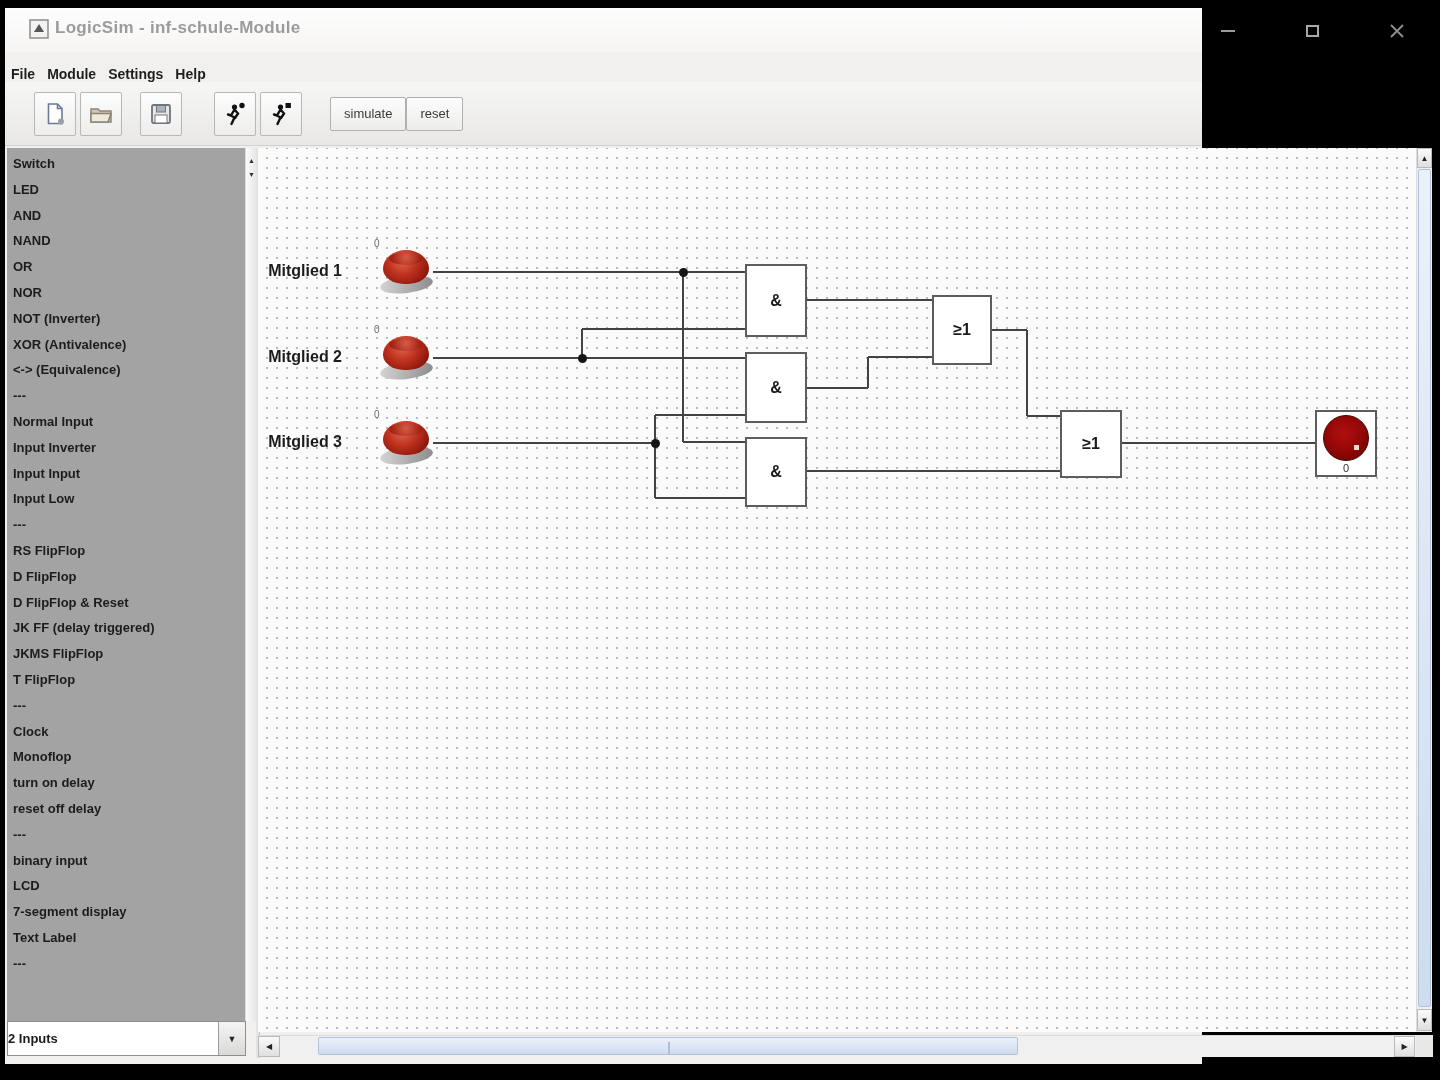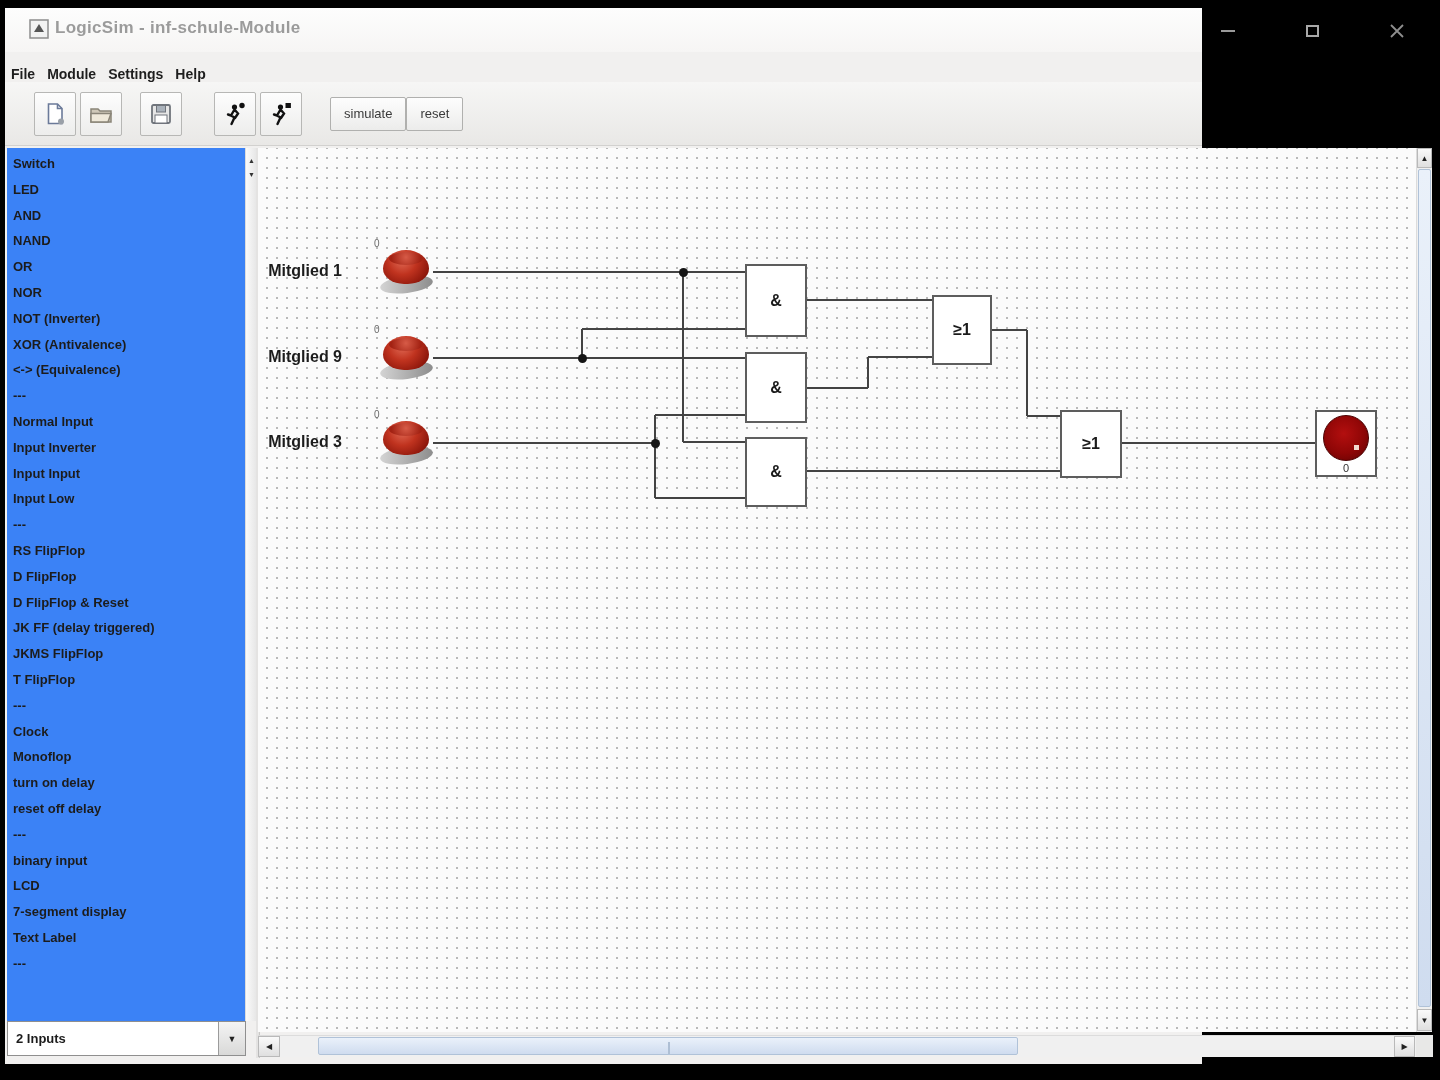--- a/index.html
+++ b/index.html
@@ -33,33 +33,33 @@
     border:1px solid #b7b7b5; border-radius:2px; display:flex; align-items:center; justify-content:center; }
   .tbtn:first-child { margin-left:29px; }
   .tgap { width:14px; }
   .tgap2 { width:28px; }
   .txtbtn { height:34px; padding:0 13px; background:linear-gradient(#fdfdfd,#ececeb);
     border:1px solid #b0b0ae; border-radius:2px; display:flex; align-items:center;
     font-size:13px; font-weight:normal; color:#3a3a3a; }
 
   
   .list-panel { position:absolute; left:2px; top:140px; width:238px; height:873px;
-    background:#3b82f6; padding:3px 0 0 6px; overflow:hidden; }
+    background:#a3a3a3; padding:3px 0 0 6px; overflow:hidden; }
   .list-item { font-size:13px; font-weight:600; color:#1c1c1c; line-height:25.8px; white-space:nowrap; }
 
   .list-scroll { position:absolute; left:240px; top:140px; width:11px; height:873px;
     background:linear-gradient(90deg,#fafafa,#e7e7e7); border-left:1px solid #dcdcdc; }
   .split-arrow { position:absolute; left:1px; width:9px; text-align:center; font-size:7px; color:#333; line-height:9px; }
 
   .divider { position:absolute; left:251px; top:140px; width:4px; height:910px; background:#e4e3e2; border-right:1px solid #c9c8c6; }
 
   
   .combo { position:absolute; left:2px; top:1013px; width:239px; height:35px; background:#fff;
     border:1px solid #8f8f8f; display:flex; align-items:center; }
-  .combo-value { font-size:13px; font-weight:600; color:#1c1c1c; padding-left:8px; flex:1; }
+  .combo-value { font-size:13px; font-weight:600; color:#1c1c1c; padding-left:0; flex:1; }
   .combo-btn { width:27px; height:100%; border-left:1px solid #9b9b9b;
     background:linear-gradient(#f4f4f4,#d9d9d8); display:flex; align-items:center; justify-content:center; }
   .combo-arr { font-size:9px; color:#222; }
 
   
   .canvas { position:absolute; left:253px; top:140px; width:1158px; height:884px;
     background-color:#fbfbfb;
     background-image:radial-gradient(circle, #b9b9b9 1.1px, transparent 1.4px);
     background-size:10px 10px; background-position:4px 5px; overflow:hidden; }
 
@@ -262,21 +262,21 @@
       <div class="gate" style="left: 802px; top: 262px; width: 62px; height: 68px;">
         <span>≥1</span>
       </div>
       <div class="sw-label" style="left: 0px; top: 114px;">Mitglied 1</div>
       <div class="sw-state" style="left: 116px; top: 90px;">0</div>
       <div class="sw-btn" style="left: 122px; top: 100px;">
         <div class="sw-base"></div>
         <div class="sw-cap"></div>
         <div class="sw-captop"></div>
       </div>
-      <div class="sw-label" style="left: 0px; top: 200px;">Mitglied 9</div>
+      <div class="sw-label" style="left: 0px; top: 200px;">Mitglied 2</div>
       <div class="sw-state" style="left: 116px; top: 176px;">0</div>
       <div class="sw-btn" style="left: 122px; top: 186px;">
         <div class="sw-base"></div>
         <div class="sw-cap"></div>
         <div class="sw-captop"></div>
       </div>
       <div class="sw-label" style="left: 0px; top: 285px; padding-left: 8px;">Mitglied 3</div>
       <div class="sw-state" style="left: 116px; top: 261px;">0</div>
       <div class="sw-btn" style="left: 122px; top: 271px;">
         <div class="sw-base"></div>

